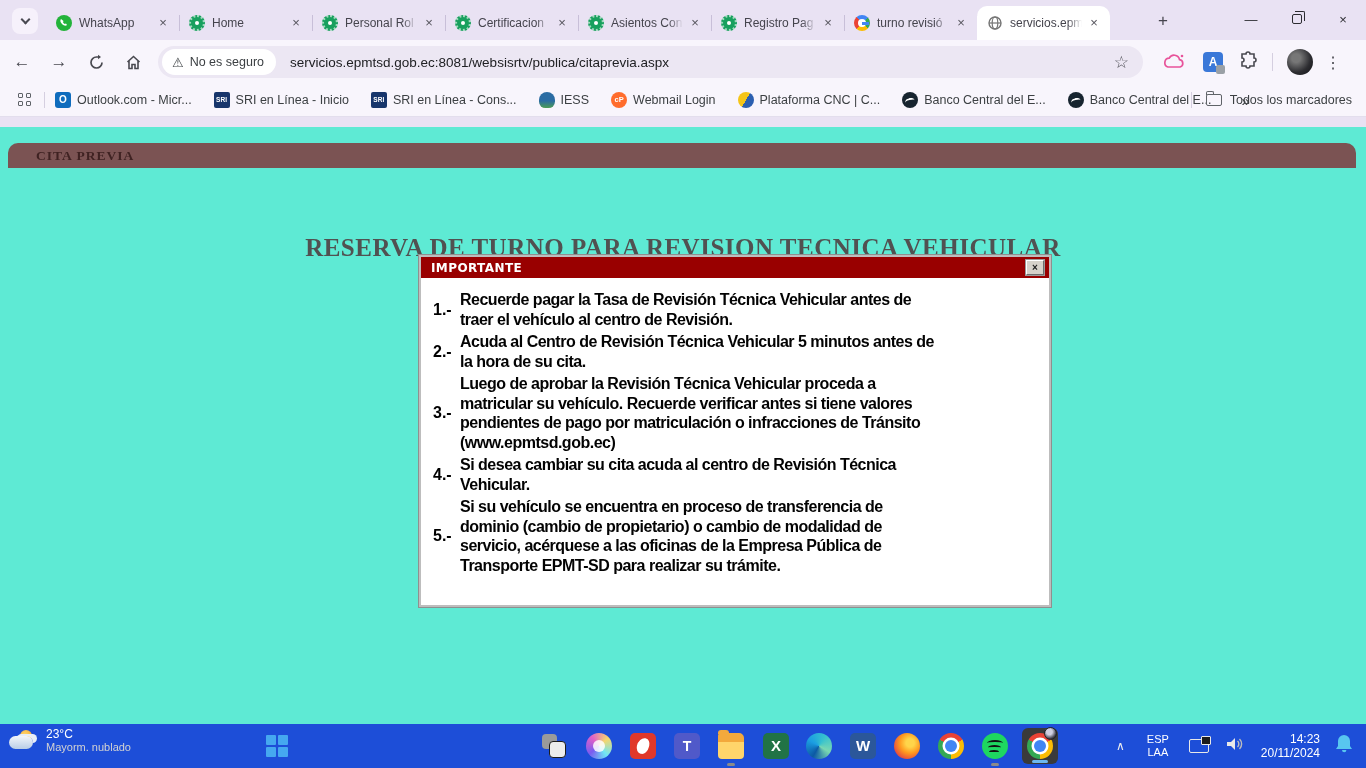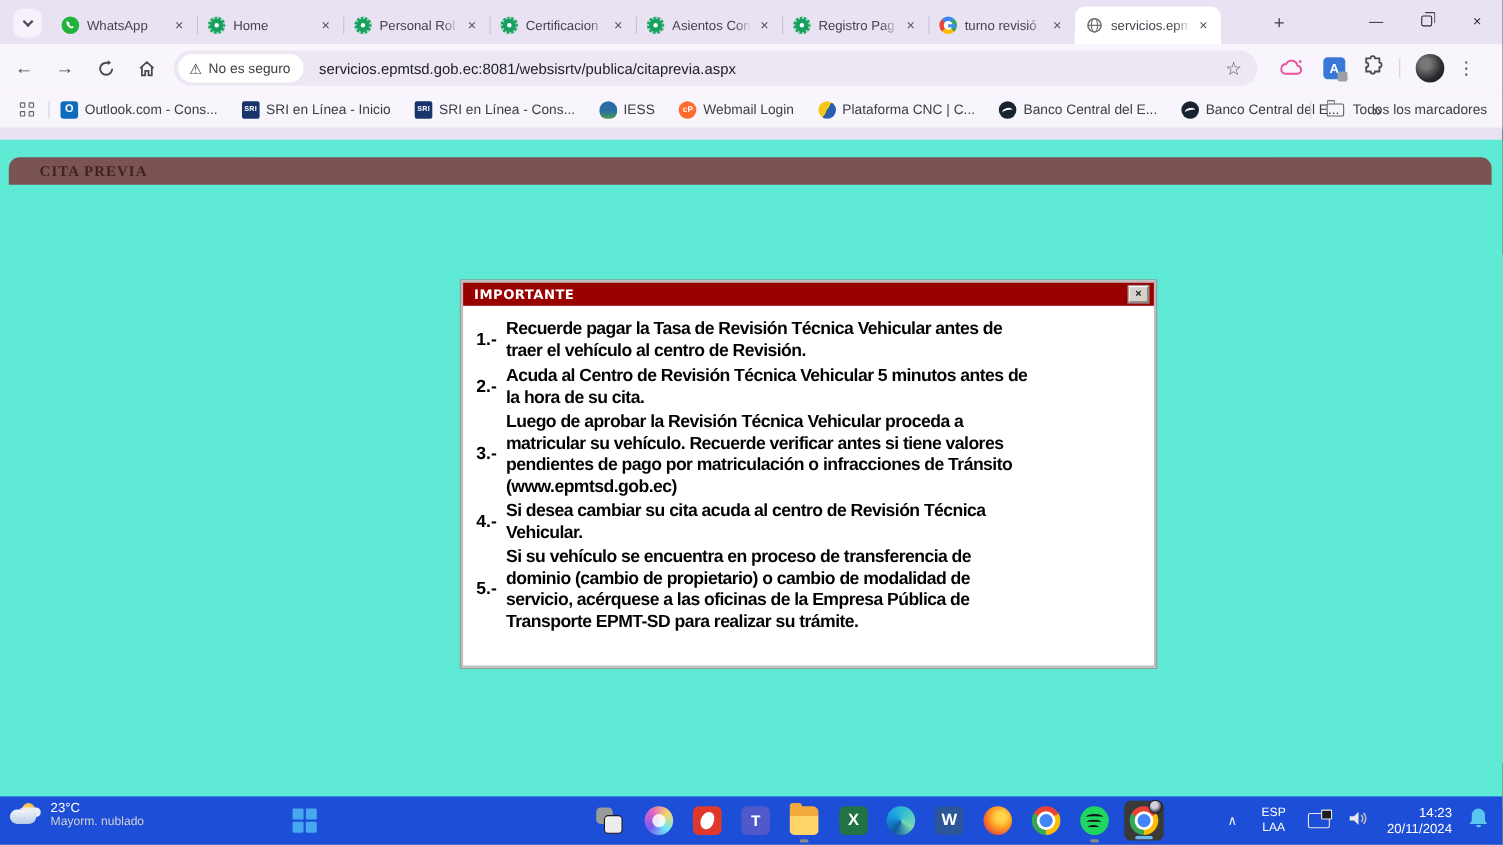--- a/index.html
+++ b/index.html
@@ -270,21 +270,21 @@
   <div id="bookbar">
     <div class="appsgrid">
         <span></span>
         <span></span>
         <span></span>
         <span></span>
       </div>
     <div class="bksep"></div>
     <div class="bk">
       <span class="ic16 ic-outlook bkicon">O</span>
-      <span>Outlook.com - Cons...</span>
+      <span>Outlook.com - Micr...</span>
     </div>
     <div class="bk">
       <span class="ic16 ic-sri bkicon">SRI</span>
       <span>SRI en Línea - Inicio</span>
     </div>
     <div class="bk">
       <span class="ic16 ic-sri bkicon">SRI</span>
       <span>SRI en Línea - Cons...</span>
     </div>
     <div class="bk">
@@ -312,20 +312,21 @@
       <span class="bksep" style="margin-right:14px"></span>
       <span class="folder16"></span>
       <span>Todos los marcadores</span>
     </div>
   </div>
 
   <div id="content">
     <div class="pagebar">
       <span>CITA PREVIA</span>
     </div>
+    <div class="maintitle">RESERVA DE TURNO PARA REVISION TECNICA VEHICULAR</div>
 
     <div class="modal">
       <div class="modalhead">
         <span class="mtitle">IMPORTANTE</span>
         <span class="mclose">×</span>
       </div>
       <div class="modalbody">
         <div class="mrow">
           <span class="mnum">1.-</span>
           <span class="mtext">Recuerde pagar la Tasa de Revisión Técnica Vehicular antes de traer el vehículo al centro de Revisión.</span>

